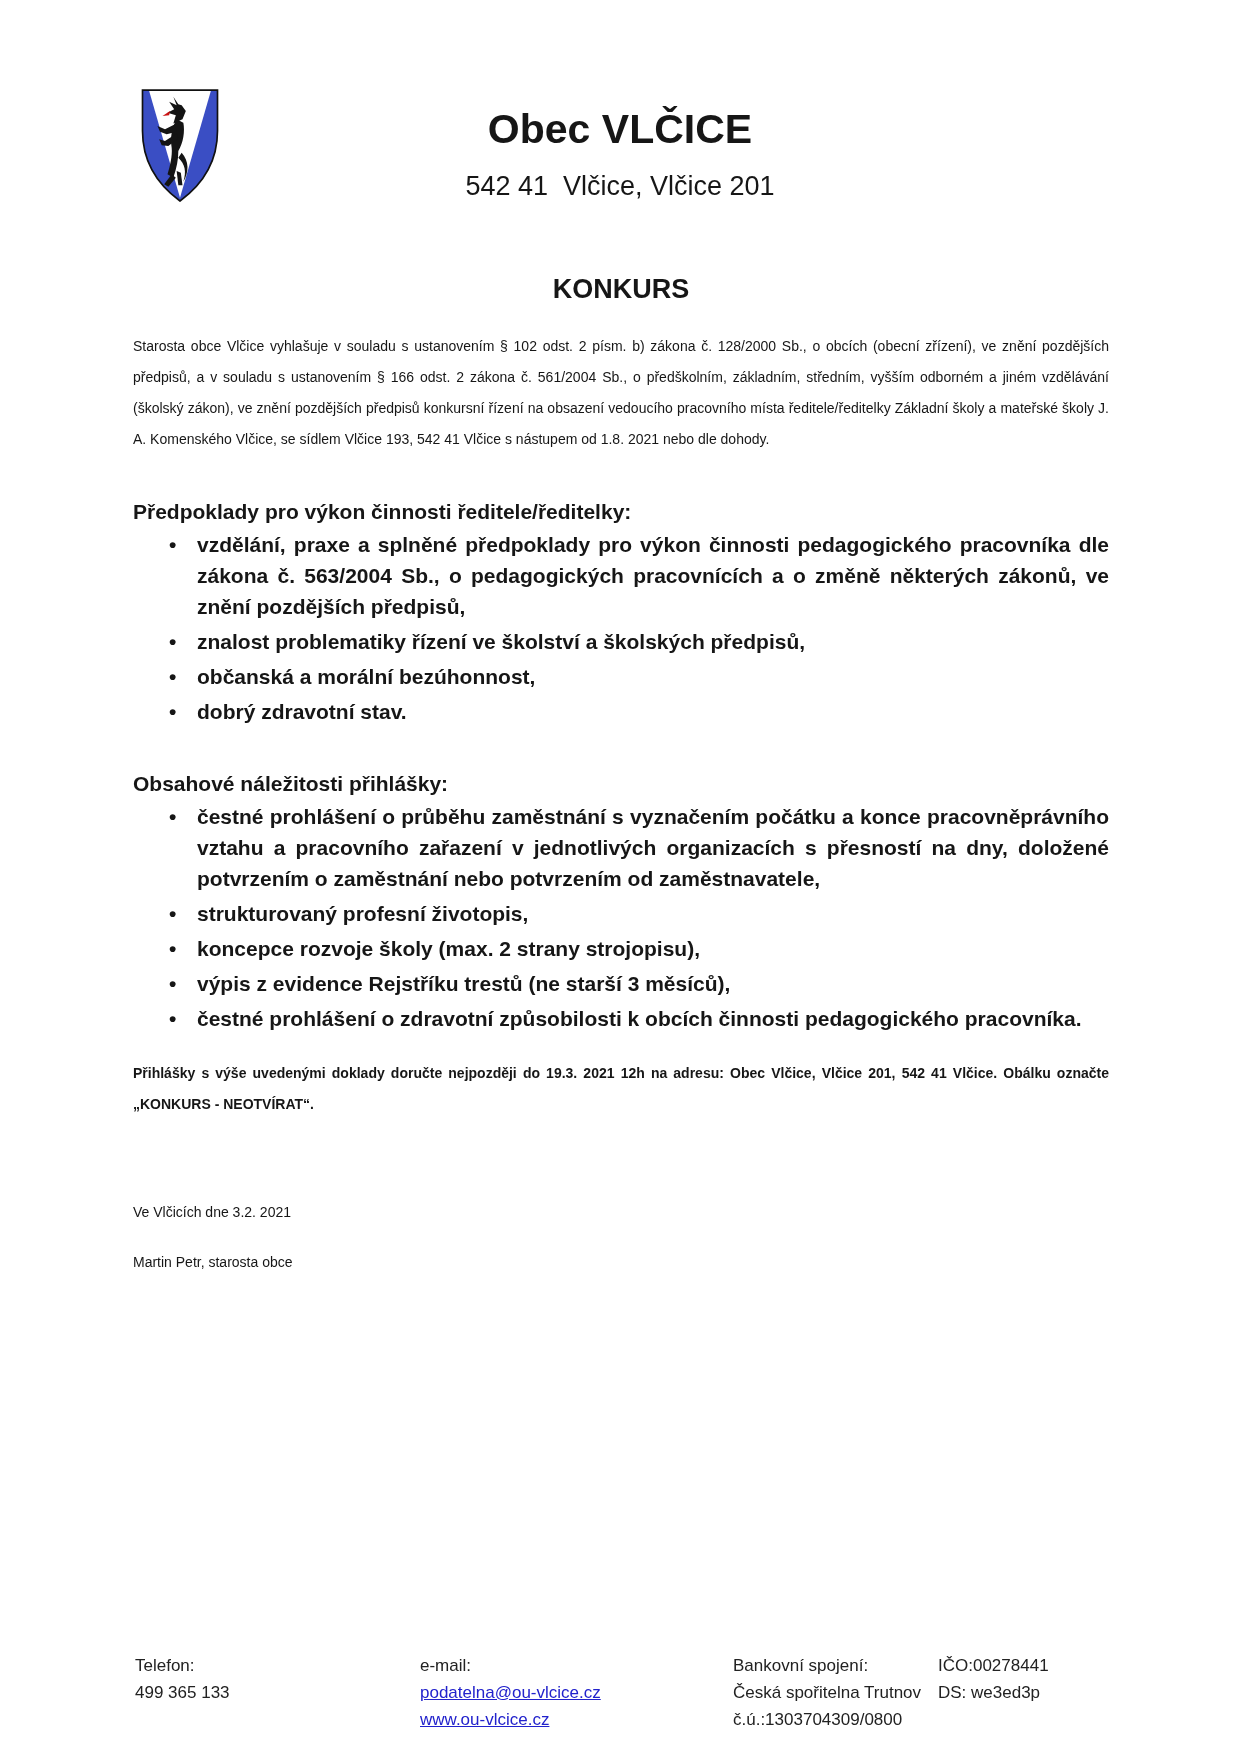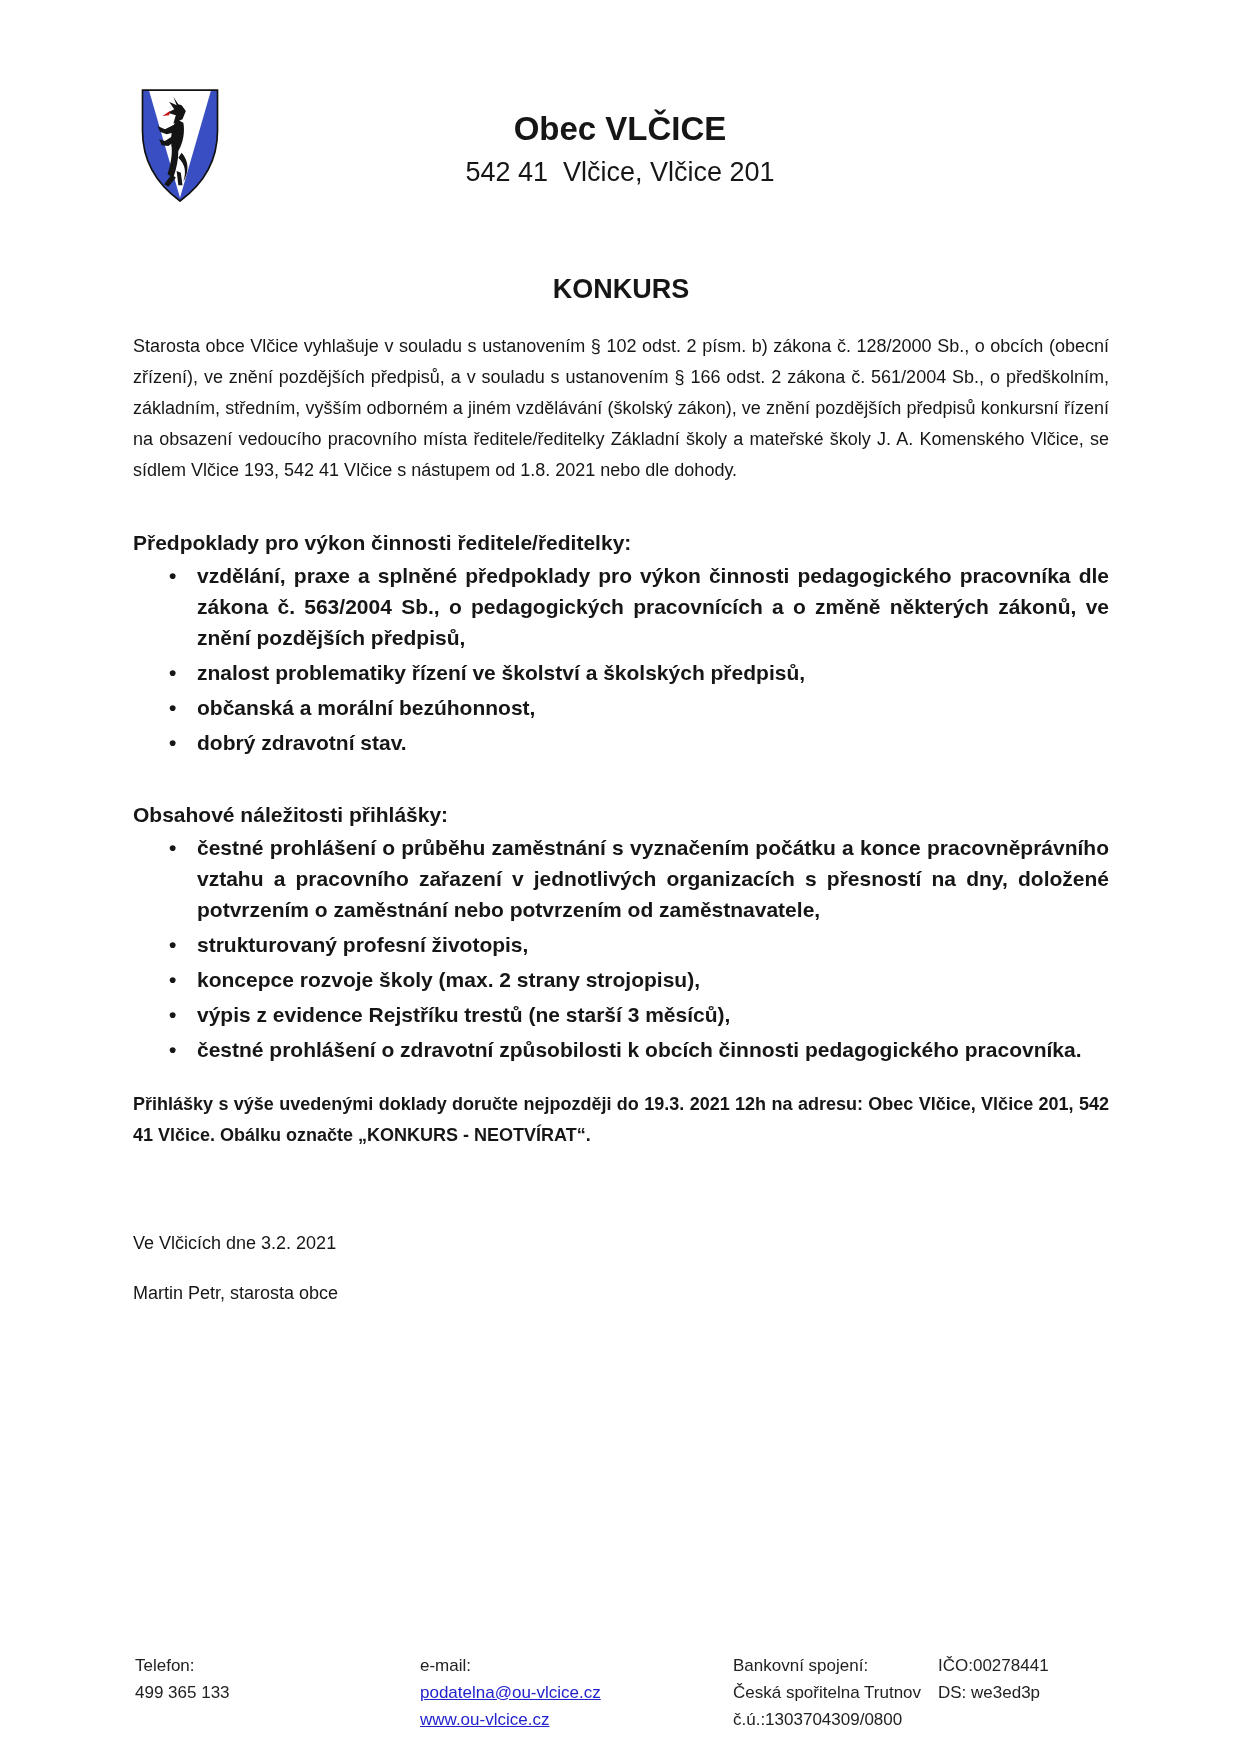--- a/index.html
+++ b/index.html
@@ -9,27 +9,27 @@
     margin:0 auto;
     background:#ffffff;
     font-family:"Liberation Sans","DejaVu Sans",sans-serif;
     color:#161616;
     overflow:hidden;
   }
   
   .crest { position:absolute; left:140px; top:80px; width:80px; height:132px; }
   .crest svg { width:100%; height:100%; display:block; }
   .masthead { position:absolute; top:106px; left:0; width:100%; text-align:center; }
-  .org-title { font-size:33px; font-weight:bold; line-height:46px; letter-spacing:0px; }
-  .org-addr  { font-size:27px; line-height:32px; margin-top:4px; }
+  .org-title { font-size:41px; font-weight:bold; line-height:46px; letter-spacing:0px; }
+  .org-addr  { font-size:27px; line-height:32px; margin-top:18px; }
 
   
   .doc-body { position:absolute; top:273px; left:133px; width:976px; }
   .doc-title { text-align:center; font-size:27px; font-weight:bold; line-height:32px; margin:0; }
-  .para { font-size:18px; line-height:31px; text-align:justify; margin:0; }
+  .para { font-size:14px; line-height:31px; text-align:justify; margin:0; }
   .intro { margin-top:26px; }
   .sec-heading { font-size:21px; font-weight:bold; line-height:31px; margin:41px 0 2px 0; }
   ul.bullets { list-style:none; margin:0; padding:0;font-weight:bold; }
   ul.bullets li {
     position:relative;
     padding-left:64px;
     font-size:21px; line-height:31px;
     text-align:justify;
     margin-bottom:4px;
   }

